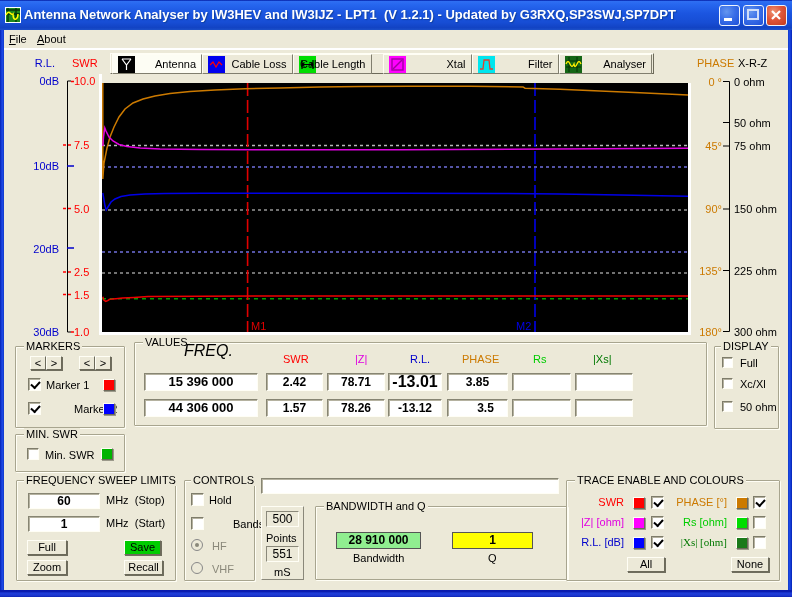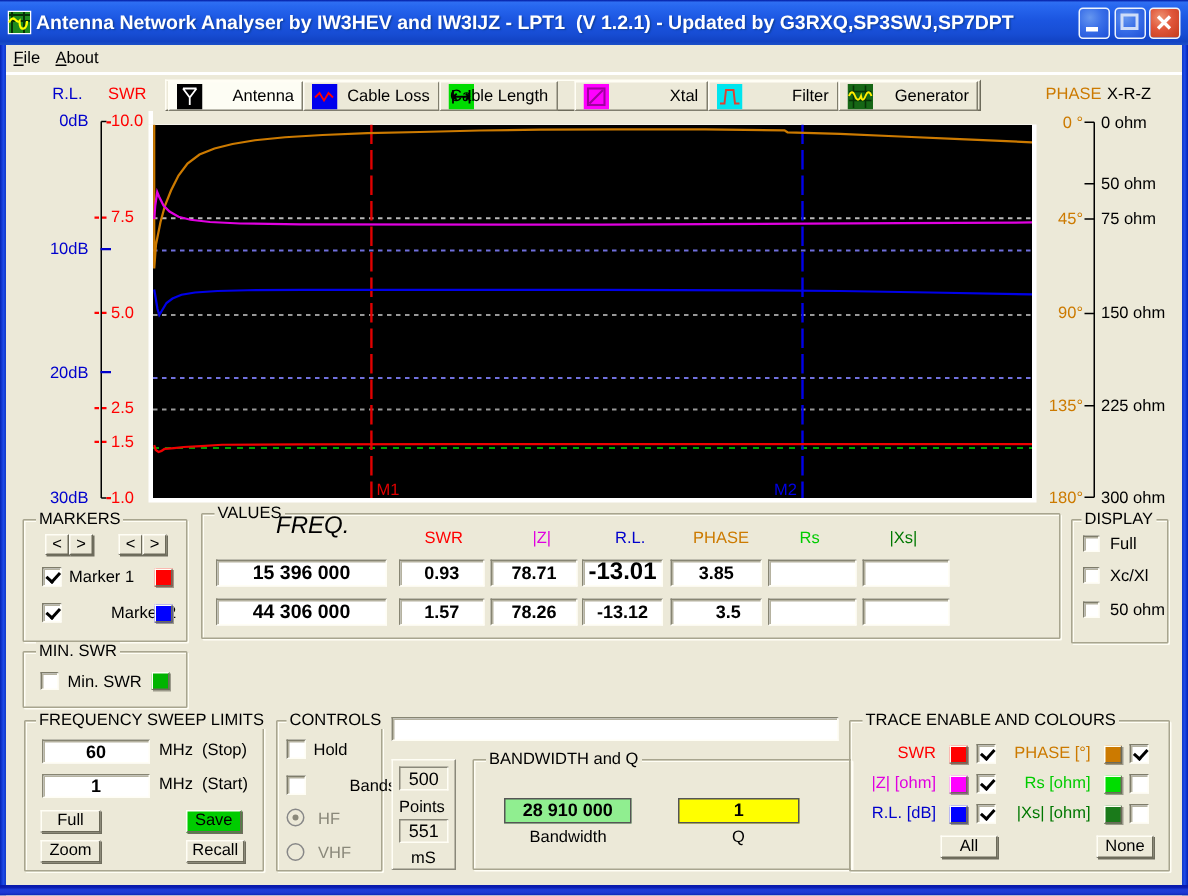--- a/index.html
+++ b/index.html
@@ -146,21 +146,21 @@
           <path d="M2 13 H5 L6 4 H11 L12 13 H15" stroke="#e04030" stroke-width="1.3" fill="none"></path>
         </svg></div>
       <div style="position:absolute;right:5px;top:3px;font-size:11px;">Filter</div>
     </div>
     <div class="abs" style="left:558.5px;top:54px;width:93.5px;height:19.5px;background:#ece9d8;border:1px solid;border-color:#fffef5 #807e6e #807e6e #fffef5;box-sizing:border-box;">
       <div style="position:absolute;left:5px;top:0.5px;"><svg width="17" height="17">
           <rect width="17" height="17" fill="#156615"></rect>
           <path d="M4 1 V16 M12 1 V16 M1 5 H16 M1 11 H16" stroke="#063306" stroke-width="1"></path>
           <path d="M1 8 Q3 3 5 8 T9 8 Q10 13 12 8 T16 8" stroke="#ffee00" stroke-width="1.3" fill="none"></path>
         </svg></div>
-      <div style="position:absolute;right:5px;top:3px;font-size:11px;">Generator</div>
+      <div style="position:absolute;right:5px;top:3px;font-size:11px;">Analyser</div>
     </div>
   </div>
 
 <div class="abs" style="left:99px;top:83px;width:592px;height:252px;background:#fff;"></div>
 <div class="abs" style="left:99px;top:74px;width:3px;height:9px;background:#fff;"></div>
 <svg class="abs" style="left:102px;top:83px;" width="586" height="249" shape-rendering="crispEdges">
   <rect x="0" y="0" width="586" height="249" fill="#000"></rect>
   <g shape-rendering="auto">
 
   <path d="M0 62.5 H586" stroke="#b8b8b8" stroke-width="1.3" stroke-dasharray="3,3"></path>
@@ -200,21 +200,21 @@
     <span class="lbl">VALUES</span>
   </div>
 <div class="t" style="left:184px;top:342px;font-size:16px;font-style:italic;">FREQ.</div>
 <div class="t" style="left:283px;top:353px;color:#ff0000;">SWR</div>
 <div class="t" style="left:355px;top:353px;color:#e000e0;">|Z|</div>
 <div class="t" style="left:410px;top:353px;color:#0000cc;">R.L.</div>
 <div class="t" style="left:462px;top:353px;color:#cc7a00;">PHASE</div>
 <div class="t" style="left:533px;top:353px;color:#00cc00;">Rs</div>
 <div class="t" style="left:593px;top:353px;color:#007800;">|Xs|</div>
 <div class="inp" style="left:144px;top:373px;width:114px;height:18px;font-size:13px;line-height:16px;">15 396 000</div>
-<div class="inp" style="left:266px;top:373px;width:57px;height:18px;font-size:12px;line-height:16px;">0.93</div>
+<div class="inp" style="left:266px;top:373px;width:57px;height:18px;font-size:12px;line-height:16px;">2.42</div>
 <div class="inp" style="left:327px;top:373px;width:58px;height:18px;font-size:12px;line-height:16px;">78.71</div>
 <div class="inp" style="left:388px;top:373px;width:54px;height:18px;font-size:16px;line-height:16px;">-13.01</div>
 <div class="inp" style="left:447px;top:373px;width:61px;height:18px;font-size:12px;line-height:16px;">3.85</div>
 <div class="inp" style="left:512px;top:373px;width:59px;height:18px;font-size:12px;line-height:16px;"></div>
 <div class="inp" style="left:575px;top:373px;width:58px;height:18px;font-size:12px;line-height:16px;"></div>
 <div class="inp" style="left:144px;top:399px;width:114px;height:18px;font-size:13px;line-height:16px;">44 306 000</div>
 <div class="inp" style="left:266px;top:399px;width:57px;height:18px;font-size:12px;line-height:16px;">1.57</div>
 <div class="inp" style="left:327px;top:399px;width:58px;height:18px;font-size:12px;line-height:16px;">78.26</div>
 <div class="inp" style="left:388px;top:399px;width:54px;height:18px;font-size:12px;line-height:16px;">-13.12</div>
 <div class="inp" style="left:447px;top:399px;width:61px;height:18px;font-size:12px;line-height:16px;padding-left:16px;">3.5</div>
@@ -295,17 +295,17 @@
 <div class="cb checked" style="left:753px;top:496px;"></div>
 <div class="tr" style="left:566px;top:516px;width:58px;color:#e000e0;">|Z| [ohm]</div>
 <div class="sq" style="left:633px;top:517px;background:#ff00ff;"></div>
 <div class="cb checked" style="left:651px;top:516px;"></div>
 <div class="tr" style="left:660px;top:516px;width:67px;color:#00cc00;">Rs [ohm]</div>
 <div class="sq" style="left:736px;top:517px;background:#00dd00;"></div>
 <div class="cb" style="left:753px;top:516px;"></div>
 <div class="tr" style="left:566px;top:536px;width:58px;color:#0000cc;">R.L. [dB]</div>
 <div class="sq" style="left:633px;top:537px;background:#0000ff;"></div>
 <div class="cb checked" style="left:651px;top:536px;"></div>
-<div class="tr" style="left:660px;top:536px;width:67px;color:#007800;">|Xs| [ohm]</div>
+<div class="tr" style="left:660px;top:536px;width:67px;color:#007800;font-family:Liberation Serif, serif;">|Xs| [ohm]</div>
 <div class="sq" style="left:736px;top:537px;background:#1a7a1a;"></div>
 <div class="cb" style="left:753px;top:536px;"></div>
 <div class="btn" style="left:627px;top:557px;width:38px;height:15px;line-height:13px;">All</div>
 <div class="btn" style="left:731px;top:557px;width:38px;height:15px;line-height:13px;">None</div>
 
 </body></html>

